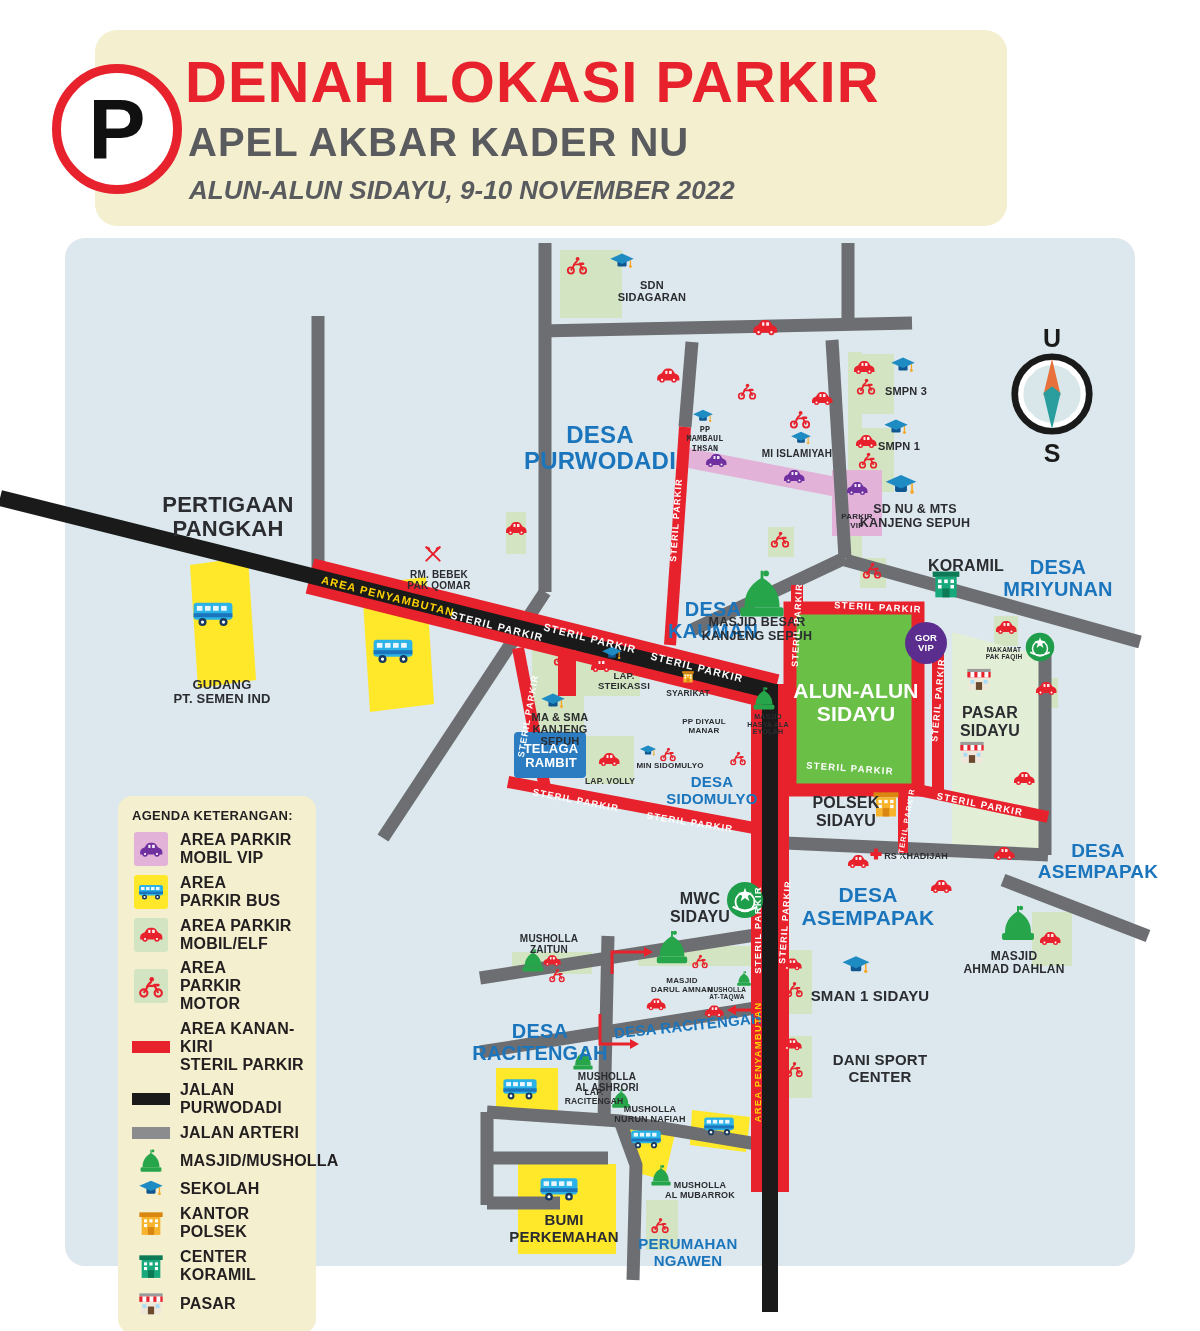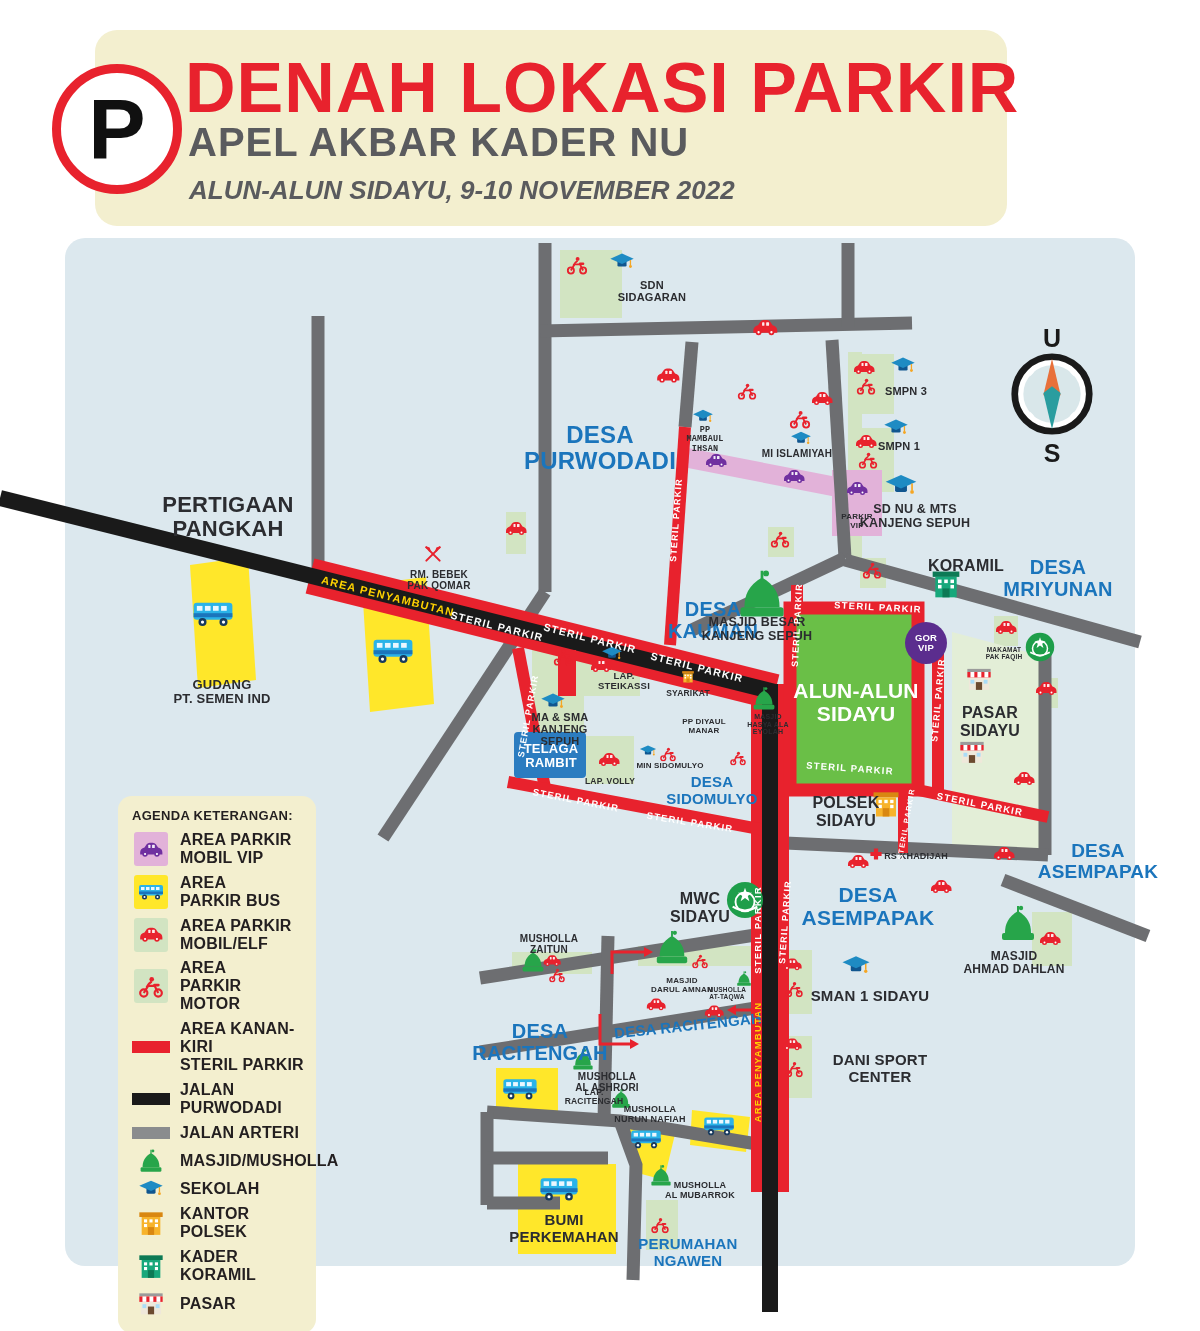--- a/index.html
+++ b/index.html
@@ -10,21 +10,21 @@
   #label-layer{z-index:3}
   .lbl{position:absolute;font-weight:bold;text-align:center;white-space:pre-line;
        line-height:1.1;letter-spacing:.2px;text-transform:uppercase}
   .road-lbl{position:absolute;font-weight:bold;white-space:nowrap;letter-spacing:1.2px;text-transform:uppercase}
   .ic{position:absolute}
   
   #header-box{position:absolute;left:95px;top:30px;width:912px;height:196px;background:#f3efcf;border-radius:22px;z-index:1}
   #p-sign{position:absolute;left:52px;top:64px;width:112px;height:112px;background:#fff;border:9px solid #e8222d;
           border-radius:50%;display:flex;align-items:center;justify-content:center;
           font-size:86px;font-weight:bold;color:#101010;z-index:2}
-  #hdr-title{position:absolute;left:185px;top:48px;font-size:70px;font-weight:bold;color:#e8222d;letter-spacing:1px;z-index:2}
+  #hdr-title{position:absolute;left:185px;top:48px;font-size:58px;font-weight:bold;color:#e8222d;letter-spacing:1px;z-index:2}
   #hdr-sub{position:absolute;left:188px;top:120px;font-size:40px;font-weight:bold;color:#5a5b5e;letter-spacing:1px;z-index:2}
   #hdr-date{position:absolute;left:189px;top:175px;font-size:26px;font-weight:bold;font-style:italic;color:#5a5b5e;z-index:2}
   
   #compass{position:absolute;left:1006px;top:326px;width:92px;text-align:center;z-index:4}
   #compass .cdir{font-size:25px;font-weight:bold;color:#1a1a1a;line-height:1}
   
   #legend{position:absolute;left:118px;top:796px;width:198px;background:#f3efcf;border-radius:14px;
           padding:12px 12px 10px 14px;z-index:5;box-sizing:border-box}
   #legend-title{font-size:13px;font-weight:bold;color:#231f20;letter-spacing:.3px;margin-bottom:8px}
   .leg-row{display:flex;align-items:center;gap:10px;margin-bottom:7px}
@@ -294,21 +294,21 @@
             <rect x="3" y="3" width="30" height="6" fill="#0c7a55"></rect>
             <rect x="6" y="9" width="24" height="23" fill="#17a87b"></rect>
             <rect x="14" y="22" width="8" height="10" fill="#0c7a55"></rect>
             <rect x="9" y="12" width="4" height="4" fill="#fff"></rect>
             <rect x="16" y="12" width="4" height="4" fill="#fff"></rect>
             <rect x="23" y="12" width="4" height="4" fill="#fff"></rect>
             <rect x="9" y="18" width="4" height="4" fill="#fff"></rect>
             <rect x="23" y="18" width="4" height="4" fill="#fff"></rect>
           </svg>
         </span>
-        <span class="leg-label">KADER KORAMIL</span>
+        <span class="leg-label">CENTER KORAMIL</span>
       </div>
       <div class="leg-row">
         <span class="leg-key">
           <svg width="28" viewBox="0 0 36 32">
             <rect x="5" y="13" width="26" height="17" fill="#efe8da"></rect>
             <rect x="3" y="3" width="30" height="4" fill="#9b9b9b"></rect>
             <rect x="3" y="7" width="30" height="7" fill="#e8222d"></rect>
             <rect x="7" y="7" width="5" height="7" fill="#fff"></rect>
             <rect x="16" y="7" width="5" height="7" fill="#fff"></rect>
             <rect x="25" y="7" width="5" height="7" fill="#fff"></rect>

